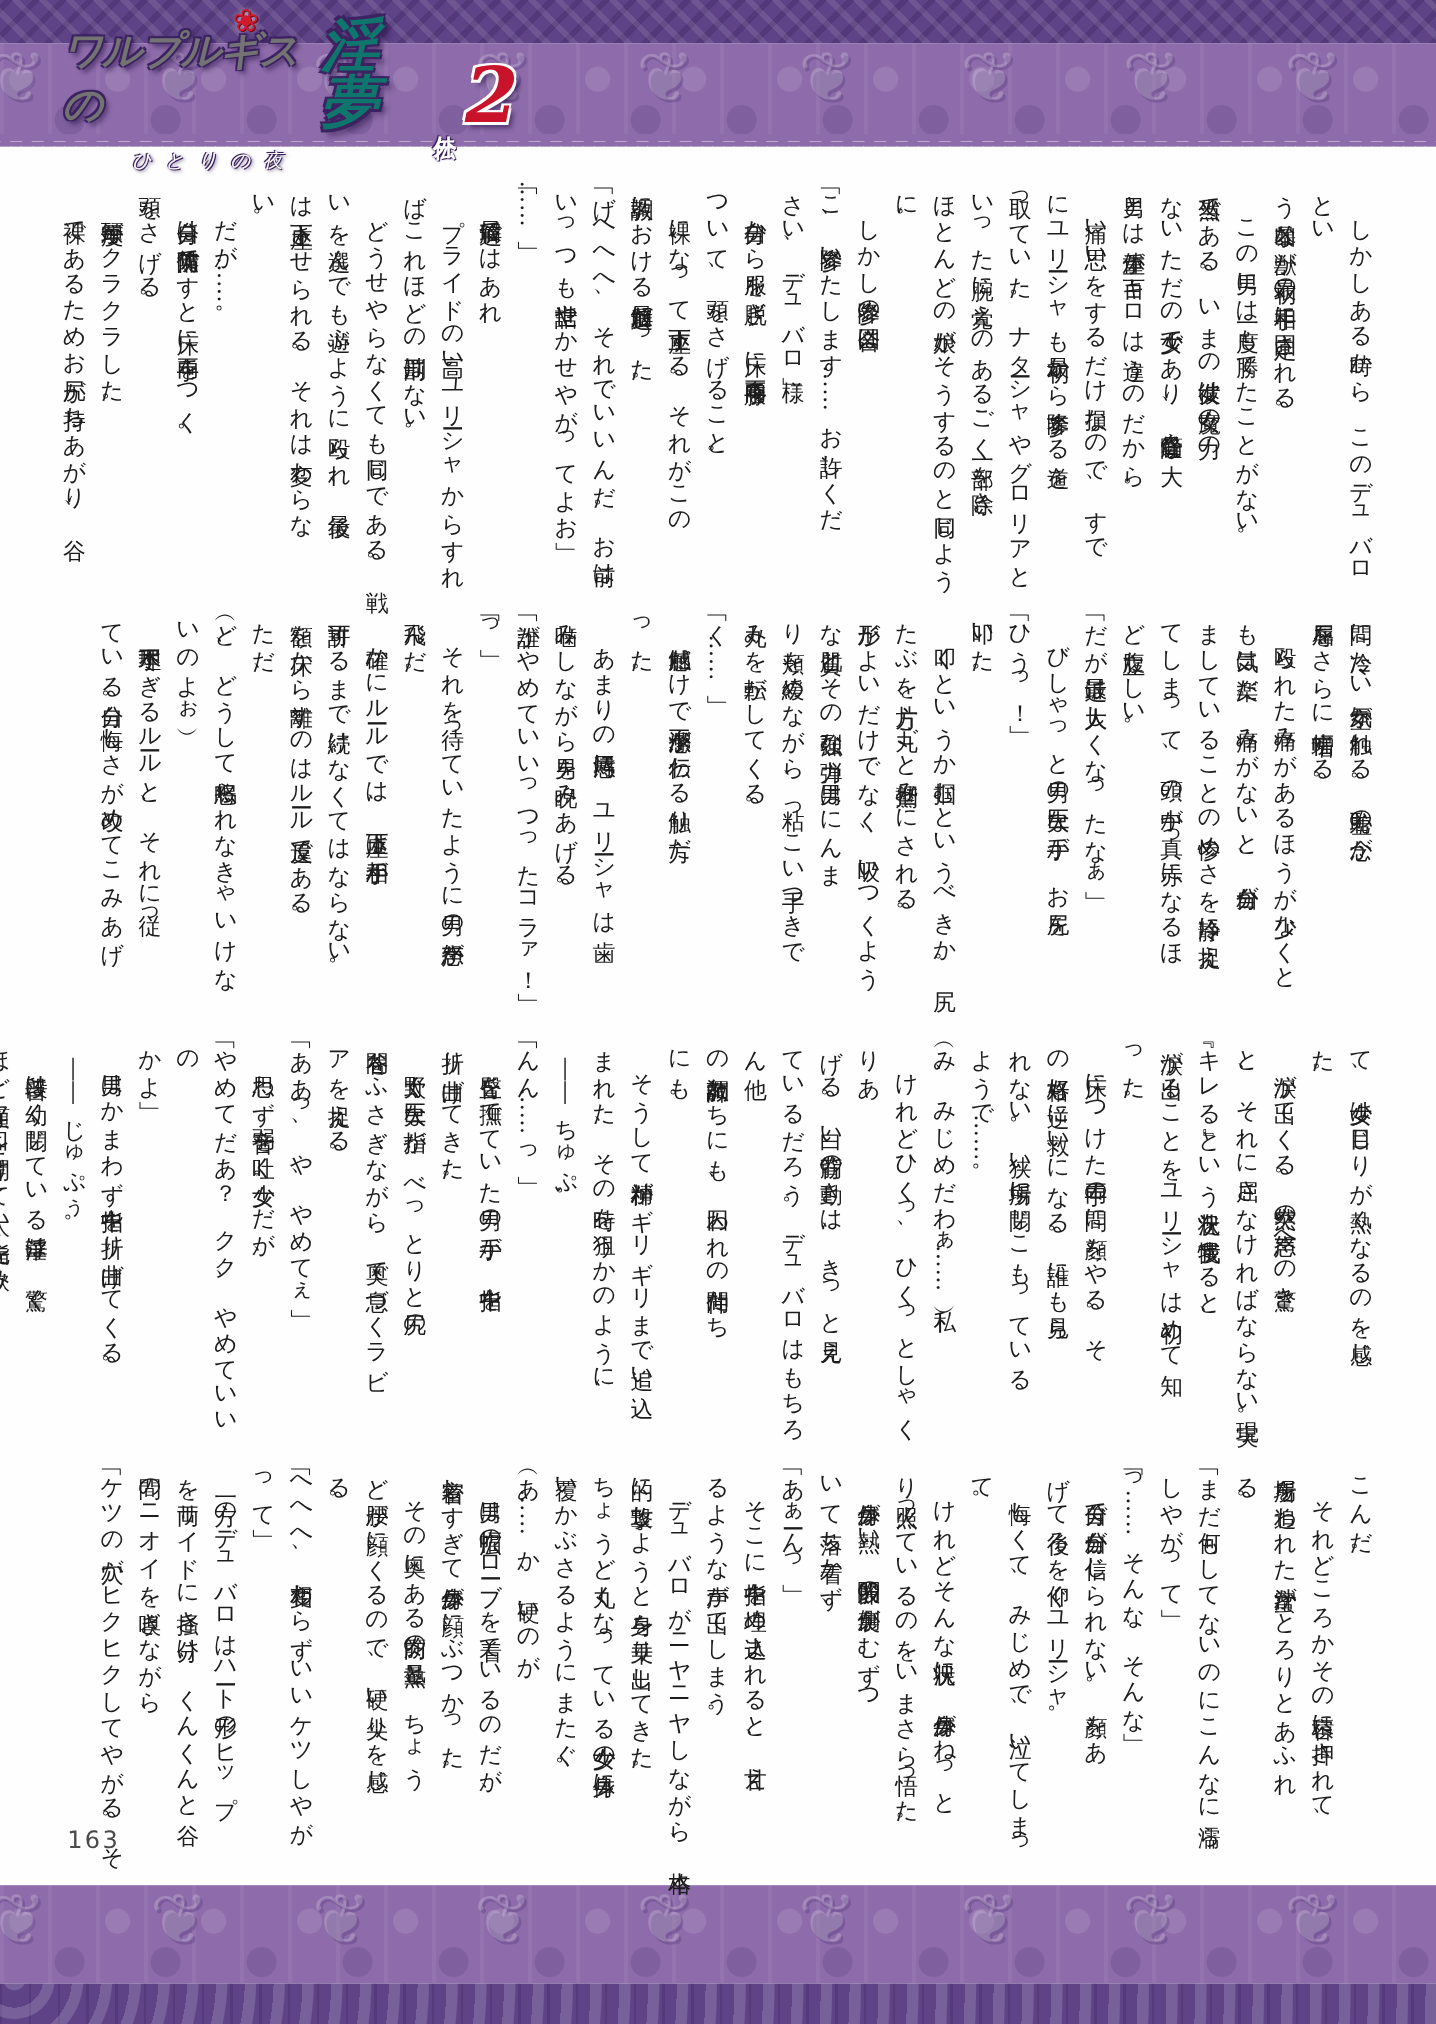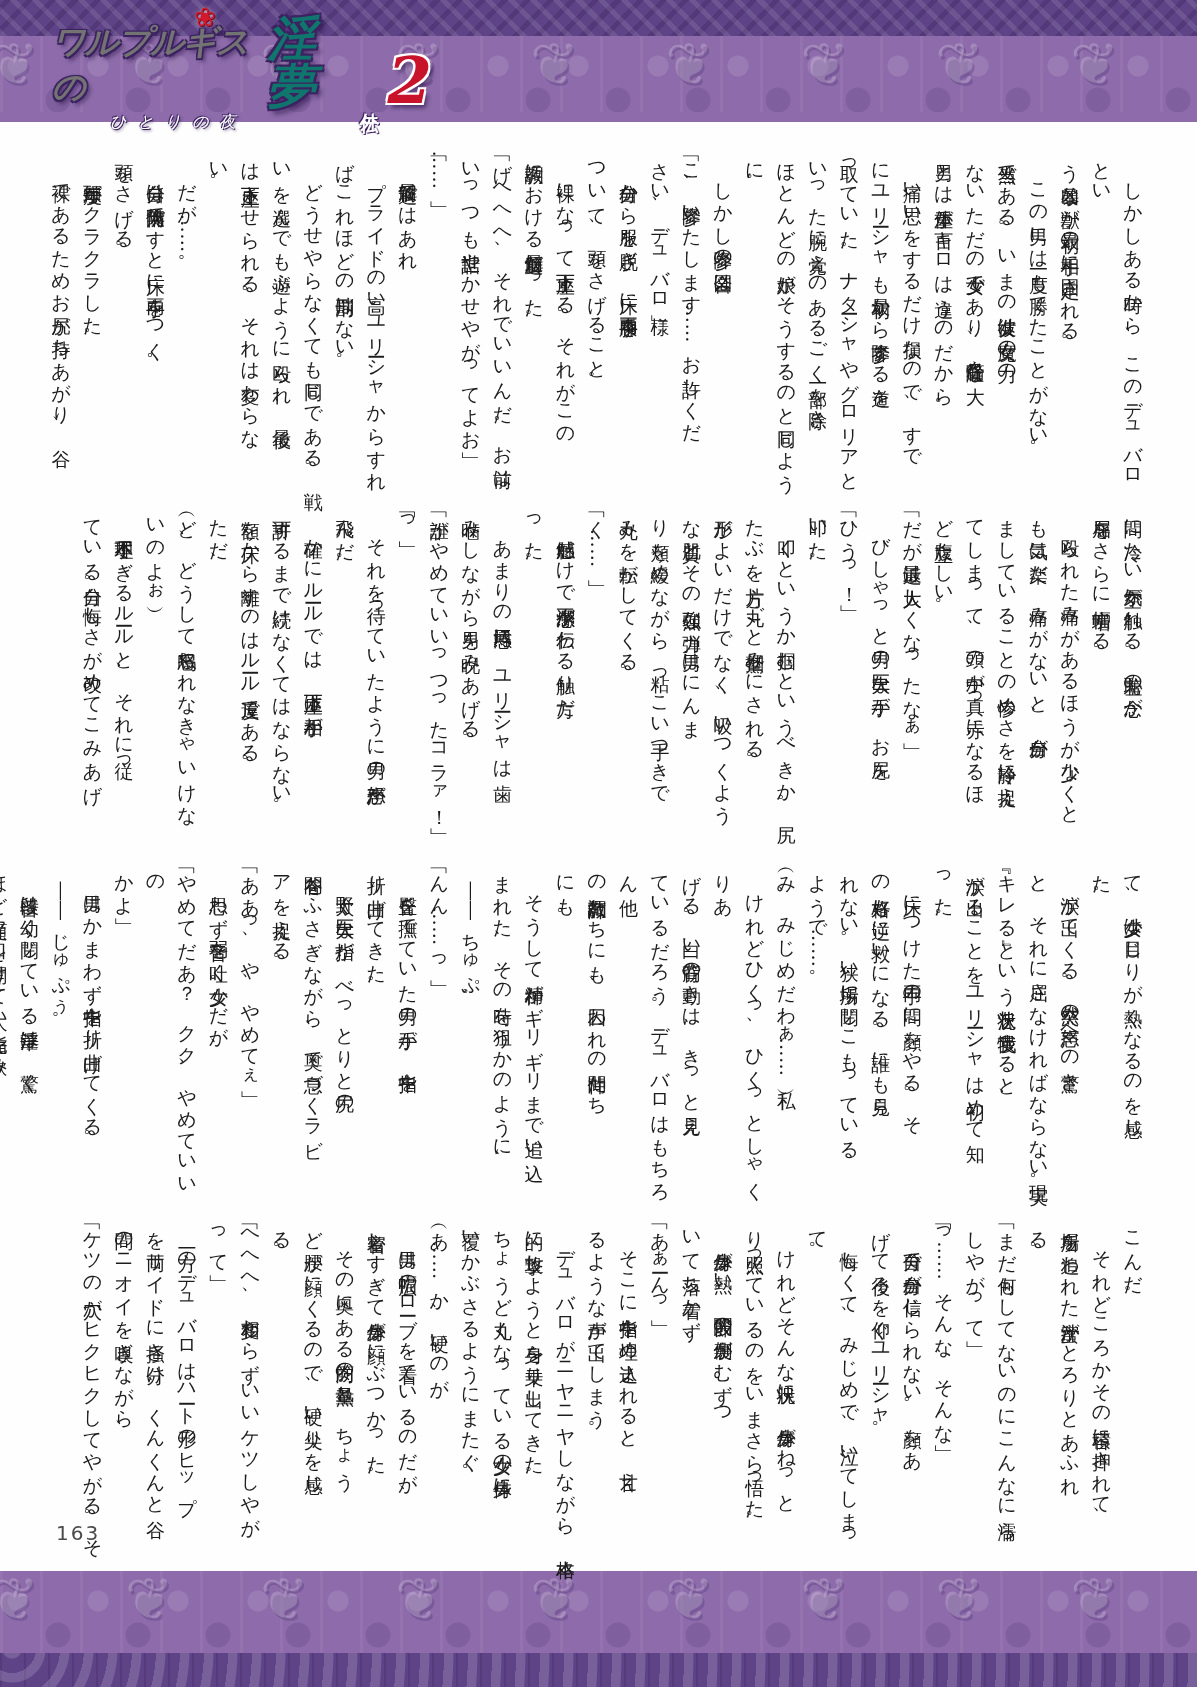--- a/index.html
+++ b/index.html
@@ -75,21 +75,21 @@
   }
   .t-num {
     font-size:64px; font-style:italic; font-weight:bold; color:#c9132b; line-height:0.9;
     font-family:"DejaVu Serif",serif; margin-left:2px;
     text-shadow:2px 2px 0 #ffffff,-2px -2px 0 #ffffff,2px -2px 0 #ffffff,
       -2px 2px 0 #ffffff, 4px 5px 4px rgba(30,10,60,0.55);
   }
   .rose { position:absolute; top:-12px; left:142px; font-size:26px; color:#d11a2d;
     text-shadow:1px 1px 0 #7a0a18, 0 0 4px rgba(255,255,255,0.7); z-index:4;}
   .logo-sub {
-    margin-top:2px; margin-left:58px; font-size:16px; font-style:italic; color:#ffffff;
+    margin-top:14px; margin-left:58px; font-size:16px; font-style:italic; color:#ffffff;
     letter-spacing:11px;
     text-shadow:0 0 2px #3d2361,1px 1px 0 #3d2361,-1px -1px 0 #3d2361,2px 2px 3px rgba(30,10,60,0.6);
   }
 
   
   .content { position:absolute; top:150px; left:34px; right:48px; z-index:2; }
   .band {
     writing-mode:vertical-rl; height:347px; width:100%;
     margin-bottom:9px; color:#1c1c1c;
   }

